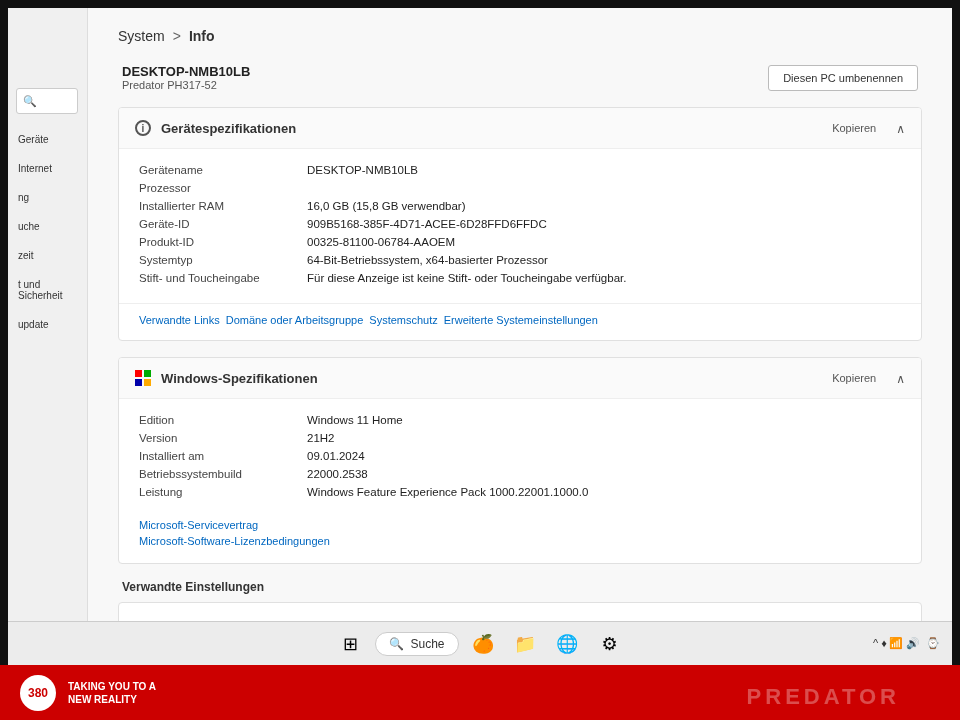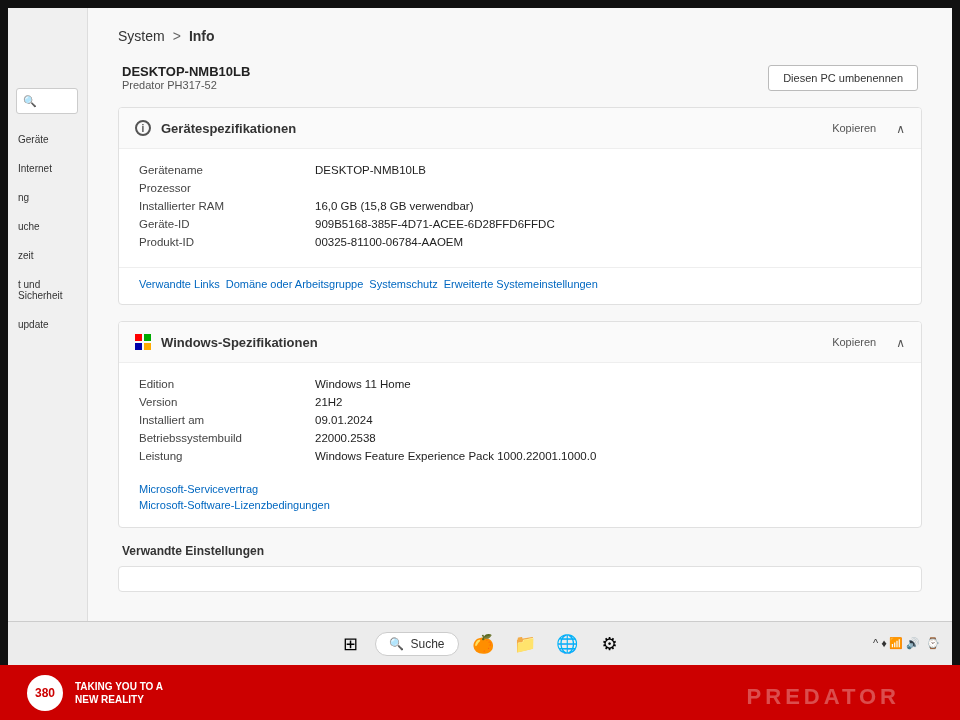--- a/index.html
+++ b/index.html
@@ -43,21 +43,20 @@
       width: 36px;
       height: 36px;
       border-radius: 50%;
       background: #fff;
       display: flex;
       align-items: center;
       justify-content: center;
       font-weight: bold;
       color: #c00;
       font-size: 12px;
-      margin-left: 7px;
     }
 
     .brand-text {
       color: #fff;
       font-size: 10px;
       font-weight: bold;
       line-height: 1.3;
     }
 
     .brand-name {
@@ -249,21 +248,21 @@
     }
 
     
     .spec-table {
       padding: 12px 20px 16px 20px;
     }
 
     .spec-row {
       display: grid;
       grid-template-columns: 160px 1fr;
-      gap: 16px;
+      gap: 8px;
       padding: 3px 0;
       font-size: 11.5px;
     }
 
     .spec-label {
       color: #444;
       font-weight: 500;
     }
 
     .spec-value {
@@ -433,20 +432,28 @@
             <span class="spec-label">Installierter RAM</span>
             <span class="spec-value">16,0 GB (15,8 GB verwendbar)</span>
           </div>
           <div class="spec-row">
             <span class="spec-label">Geräte-ID</span>
             <span class="spec-value">909B5168-385F-4D71-ACEE-6D28FFD6FFDC</span>
           </div>
           <div class="spec-row">
             <span class="spec-label">Produkt-ID</span>
             <span class="spec-value">00325-81100-06784-AAOEM</span>
+          </div>
+          <div class="spec-row">
+            <span class="spec-label">Systemtyp</span>
+            <span class="spec-value">64-Bit-Betriebssystem, x64-basierter Prozessor</span>
+          </div>
+          <div class="spec-row">
+            <span class="spec-label">Stift- und Toucheingabe</span>
+            <span class="spec-value">Für diese Anzeige ist keine Stift- oder Toucheingabe verfügbar.</span>
           </div>
         </div>
 
         <div class="related-links">
           <a class="related-link">Verwandte Links</a>
           <a class="related-link">Domäne oder Arbeitsgruppe</a>
           <a class="related-link">Systemschutz</a>
           <a class="related-link">Erweiterte Systemeinstellungen</a>
         </div>
       </div>

